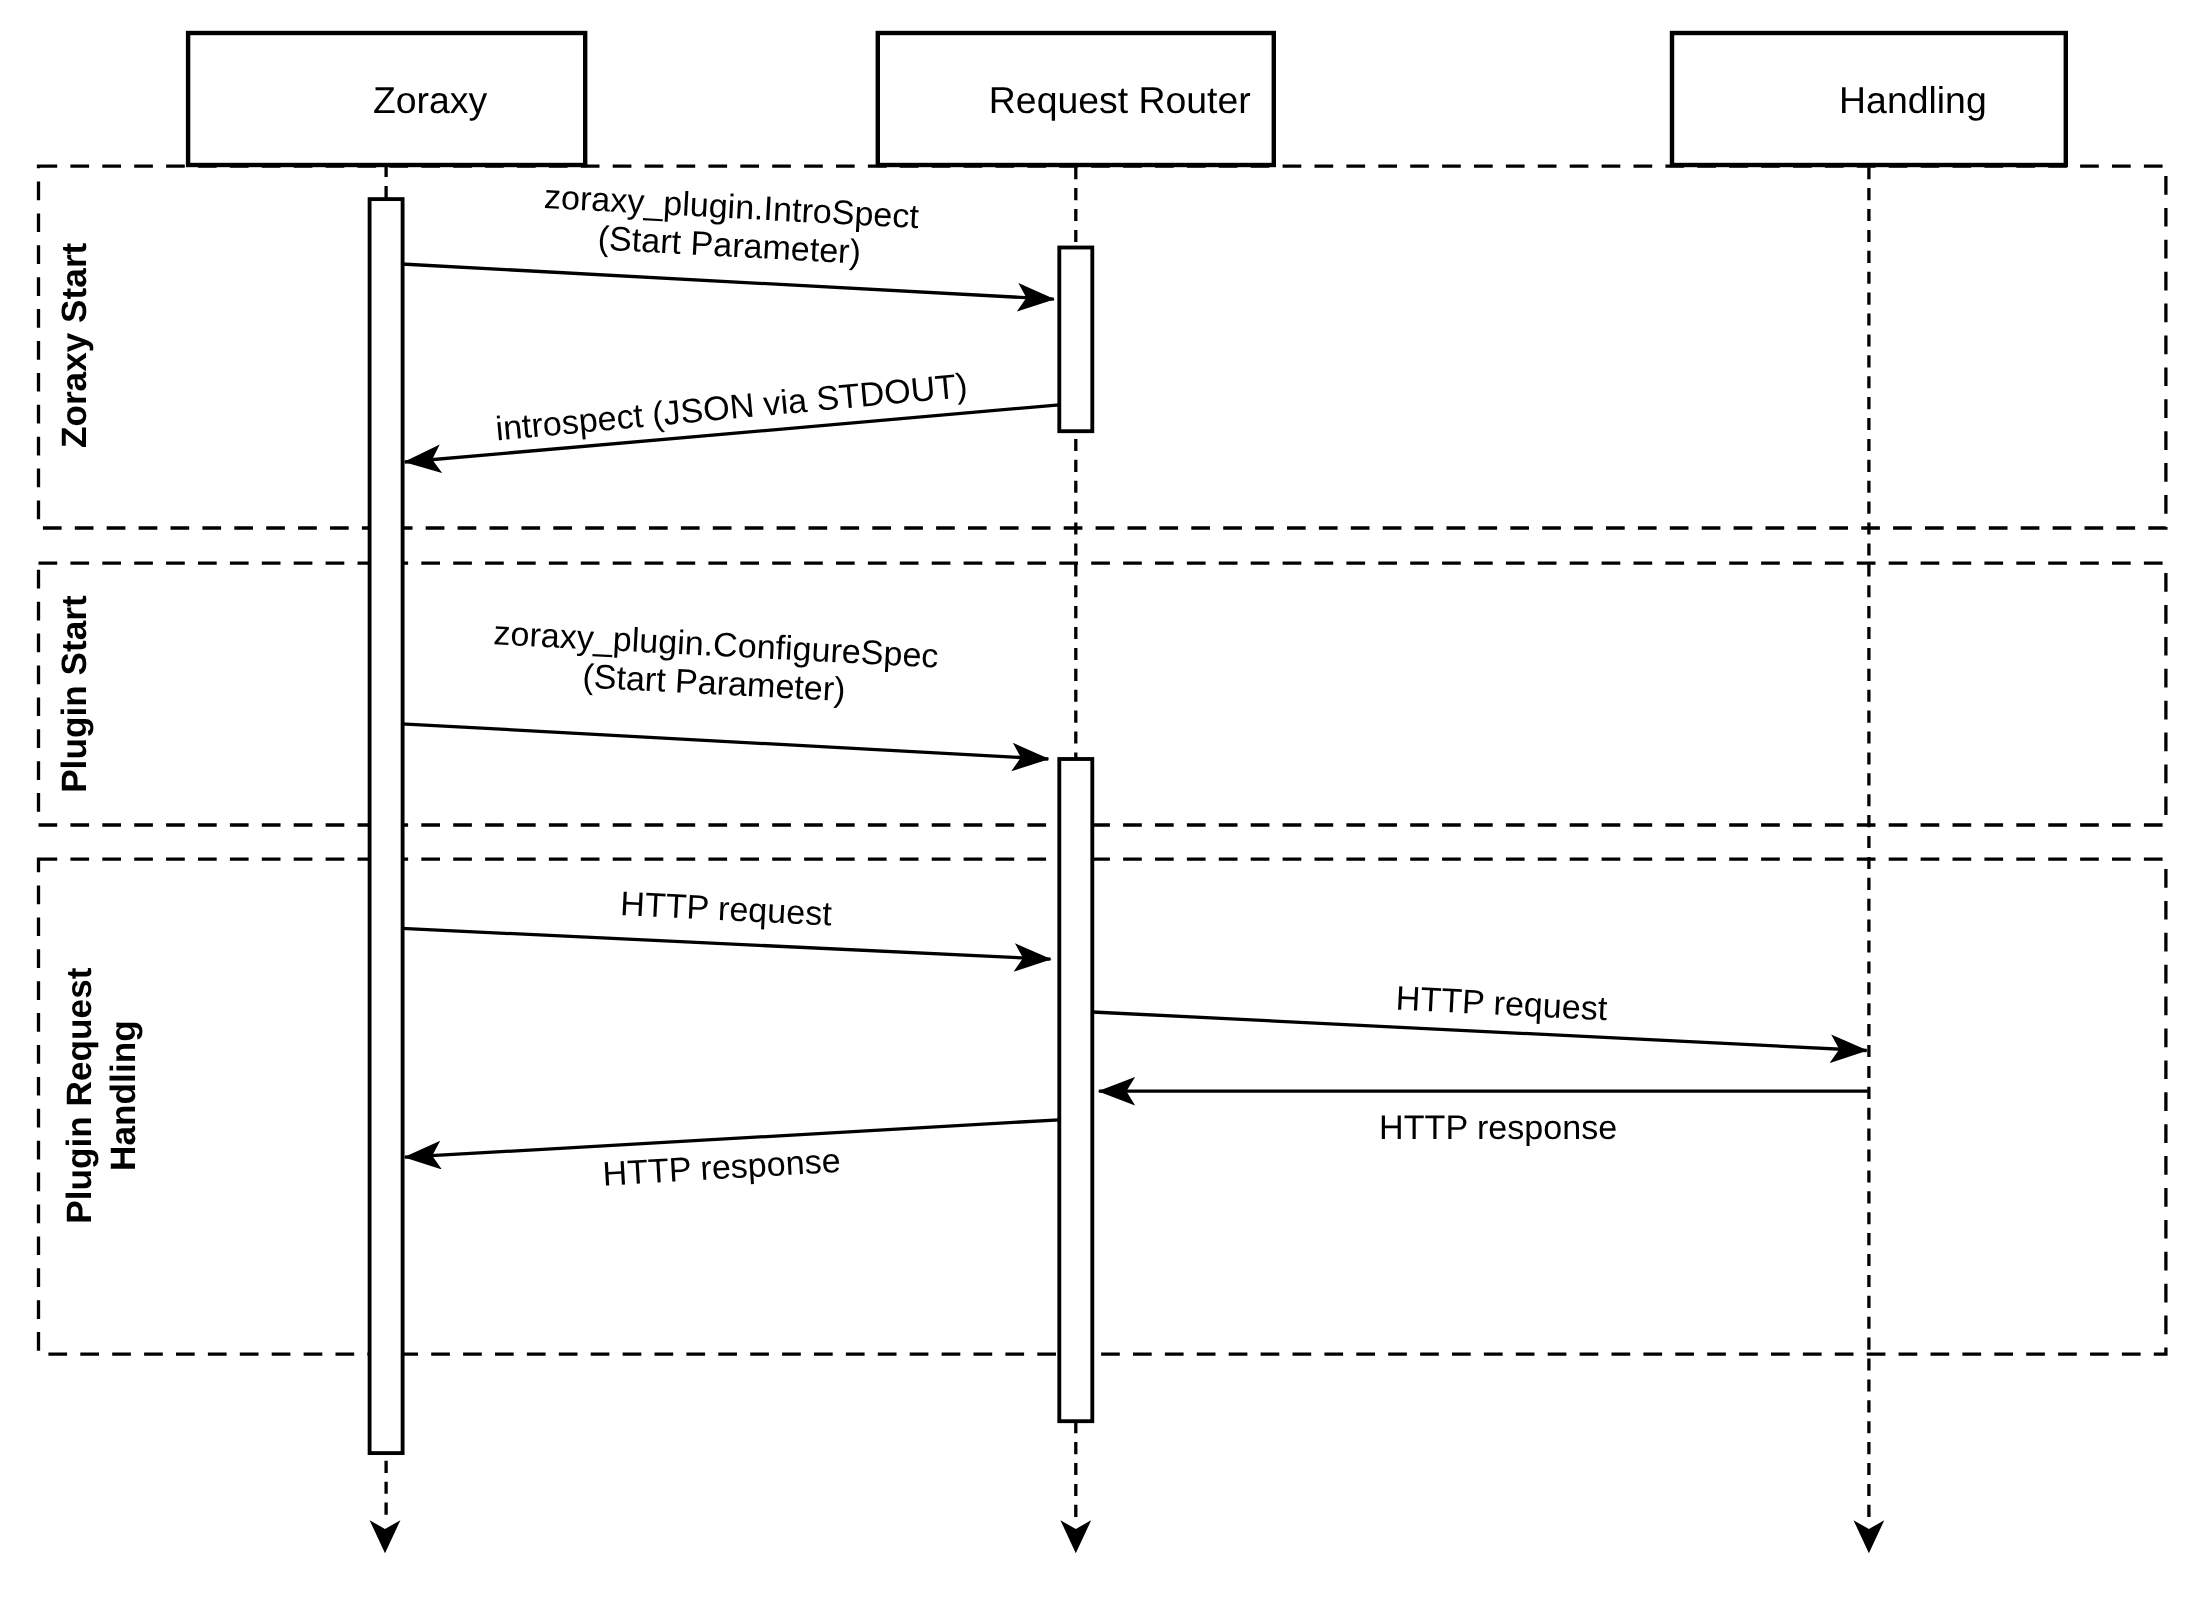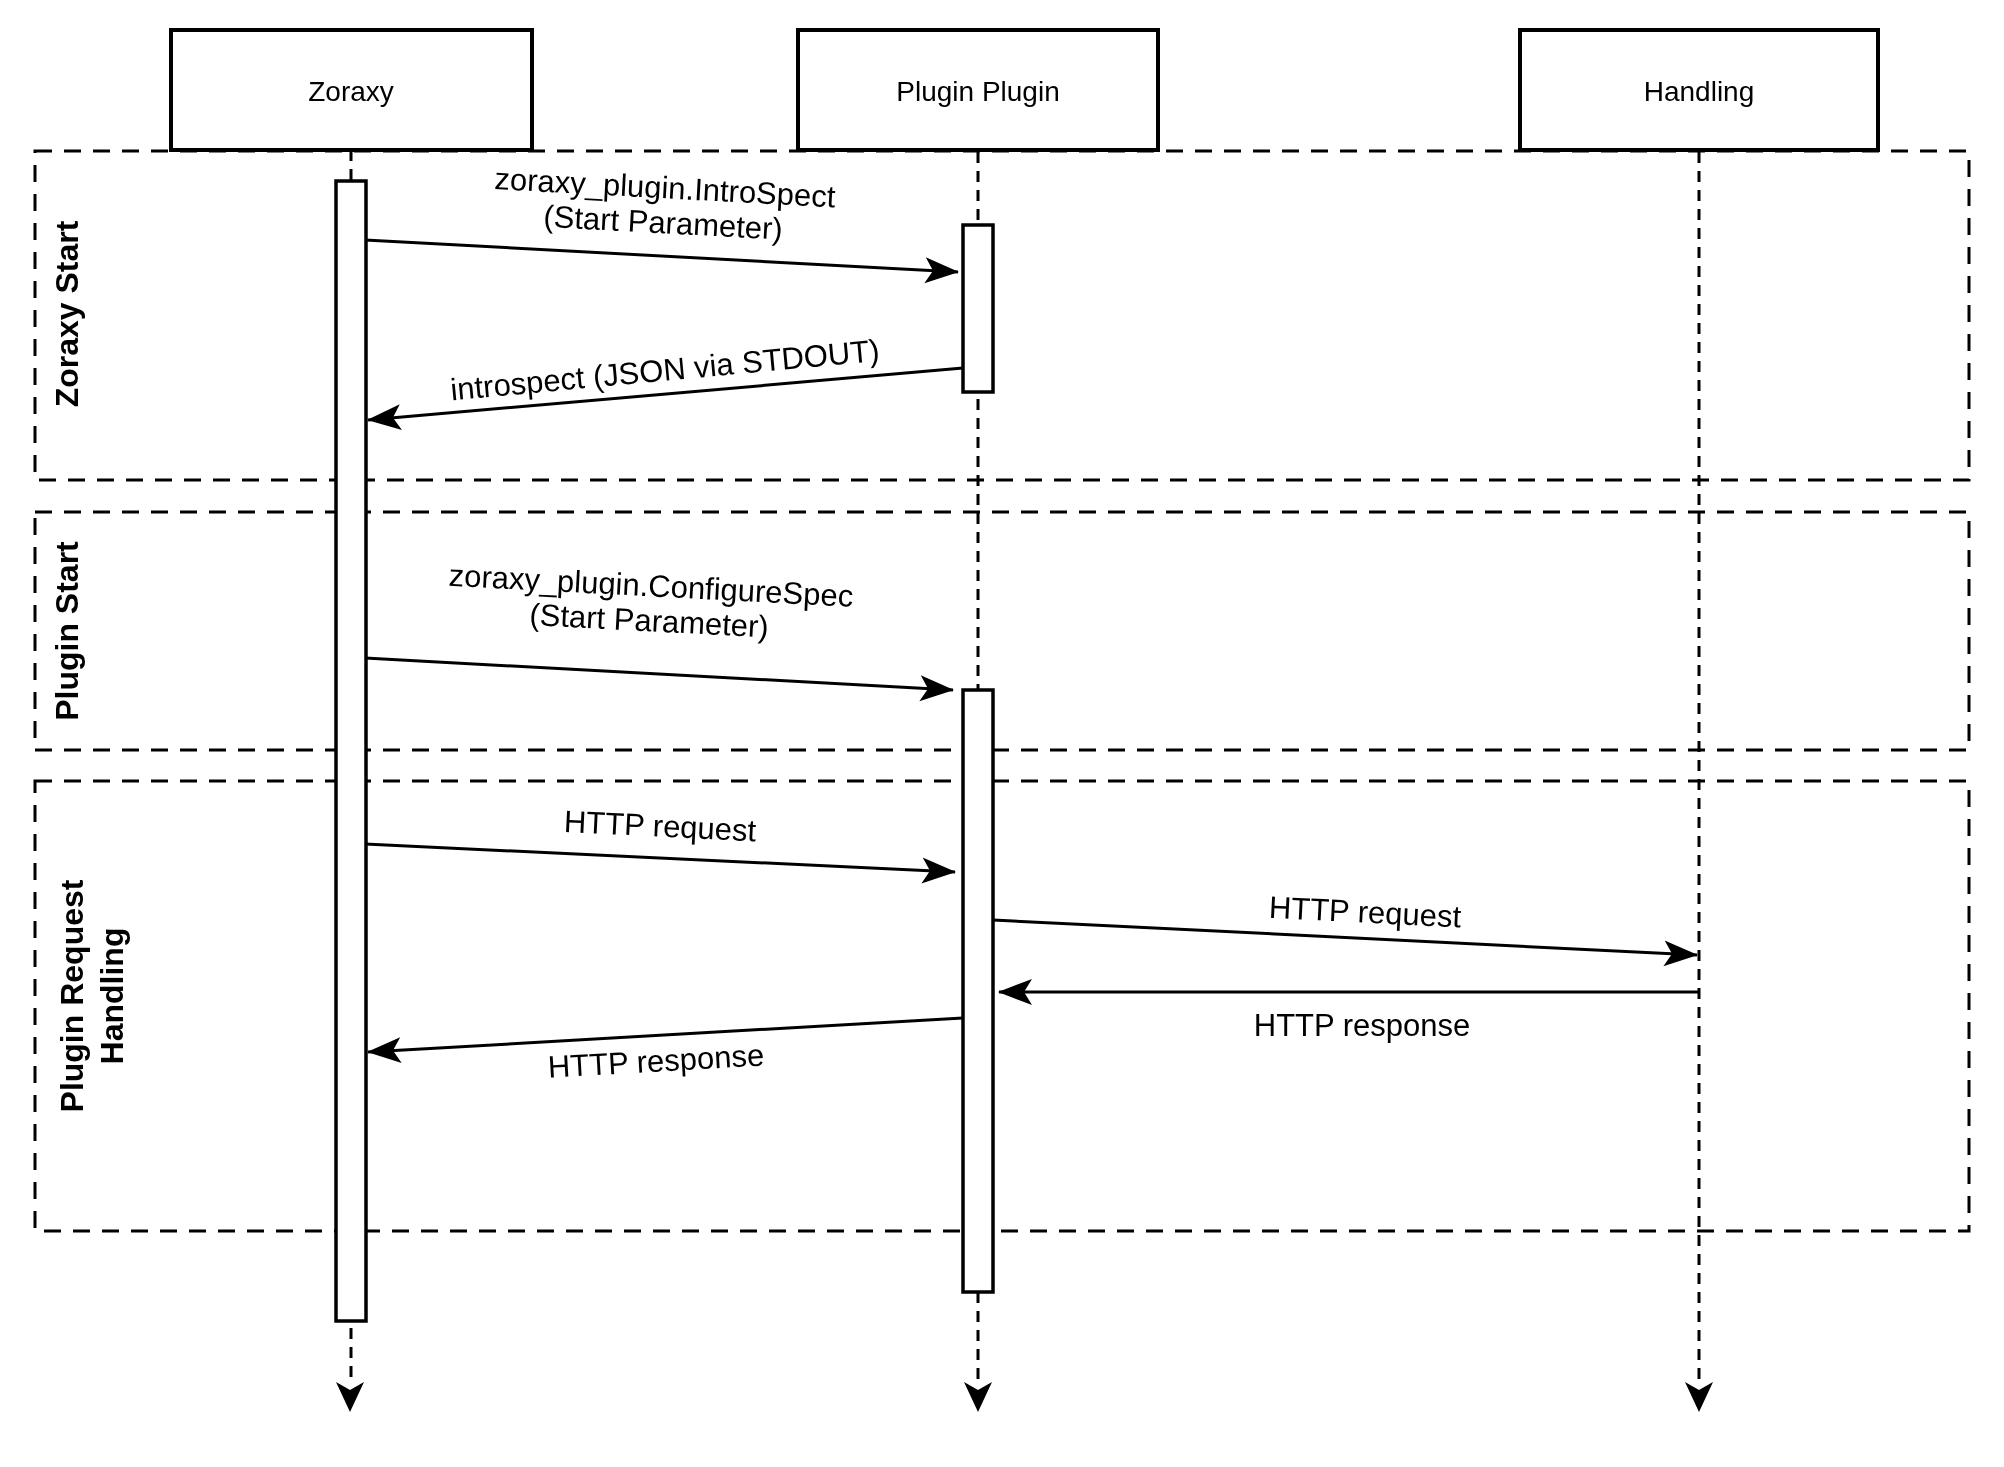--- a/index.html
+++ b/index.html
@@ -14,21 +14,21 @@
   }
   .canvas svg { position: absolute; left: 0; top: 0; }
   .lbl {
     position: absolute;
     transform: translate(-50%, -50%);
     white-space: pre-line;
     text-align: center;
     color: #000000;
     line-height: 1.12;
   }
-  .title { font-size: 28px; }
+  .title { font-size: 34px; margin-left: 40px; }
   .msg   { font-size: 31px; }
   .frame-label {
     font-size: 32px;
     font-weight: bold;
     line-height: 1.25;
   }
   .rot-ccw  { transform: translate(-50%, -50%) rotate(-90deg); }
 </style>
 </head>
 <body>
@@ -65,21 +65,21 @@
     <line x1="993" y1="920" x2="1697" y2="955" stroke="#000000" stroke-width="3" marker-end="url(#arrow)"></line>
     <line x1="1698" y1="992" x2="999" y2="992" stroke="#000000" stroke-width="3" marker-end="url(#arrow)"></line>
     <line x1="963" y1="1018" x2="368" y2="1052" stroke="#000000" stroke-width="3" marker-end="url(#arrow)"></line>
 
     <path d="M350,1412 L336,1382 L350,1390 L364,1382 Z" fill="#000000"></path>
     <path d="M978,1412 L964,1382 L978,1390 L992,1382 Z" fill="#000000"></path>
     <path d="M1699,1412 L1685,1382 L1699,1390 L1713,1382 Z" fill="#000000"></path>
   </svg>
 
   <div class="lbl title" style="left:351px; top:92px">Zoraxy</div>
-  <div class="lbl title" style="left:978px; top:92px">Plugin Plugin</div>
+  <div class="lbl title" style="left:978px; top:92px">Request Router</div>
   <div class="lbl title" style="left:1699px; top:92px">Handling</div>
 
   <div class="lbl frame-label rot-ccw" style="left:67px; top:314px">Zoraxy Start</div>
   <div class="lbl frame-label rot-ccw" style="left:67px; top:631px">Plugin Start</div>
   <div class="lbl frame-label rot-ccw" style="left:92px; top:996px">Plugin Request
 Handling</div>
 
   <div class="lbl msg" style="left:664px; top:206px; transform:translate(-50%,-50%) rotate(3.1deg)">zoraxy_plugin.IntroSpect
 (Start Parameter)</div>
   <div class="lbl msg" style="left:665px; top:371px; transform:translate(-50%,-50%) rotate(-5.3deg)">introspect (JSON via STDOUT)</div>

